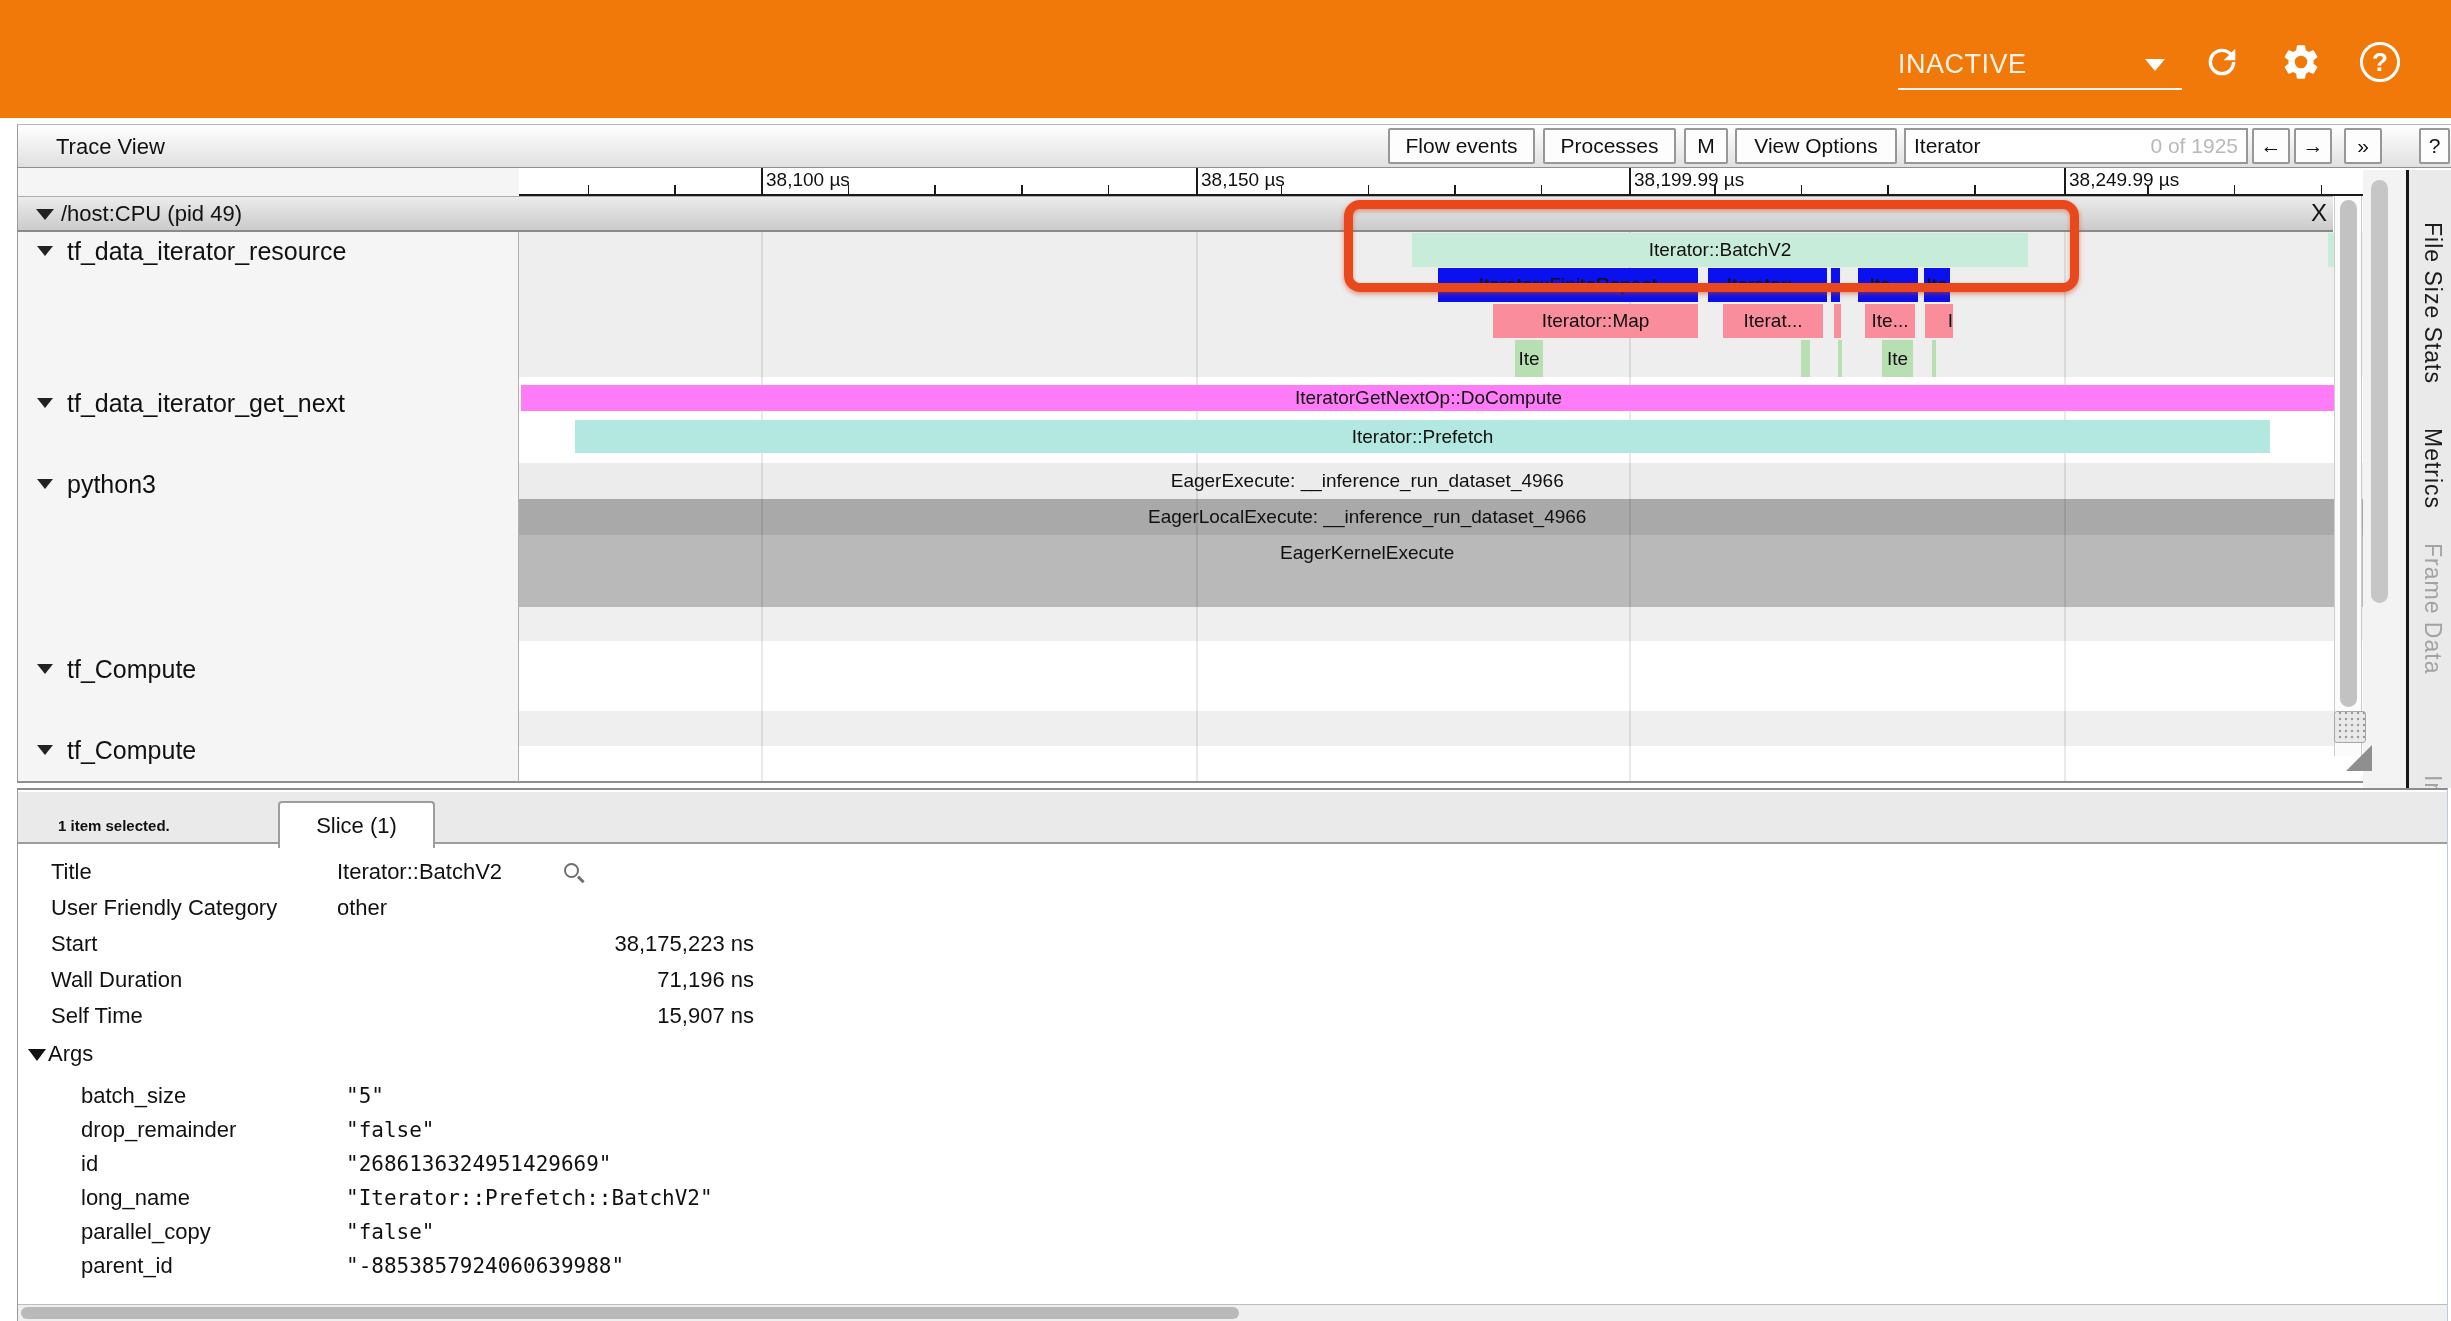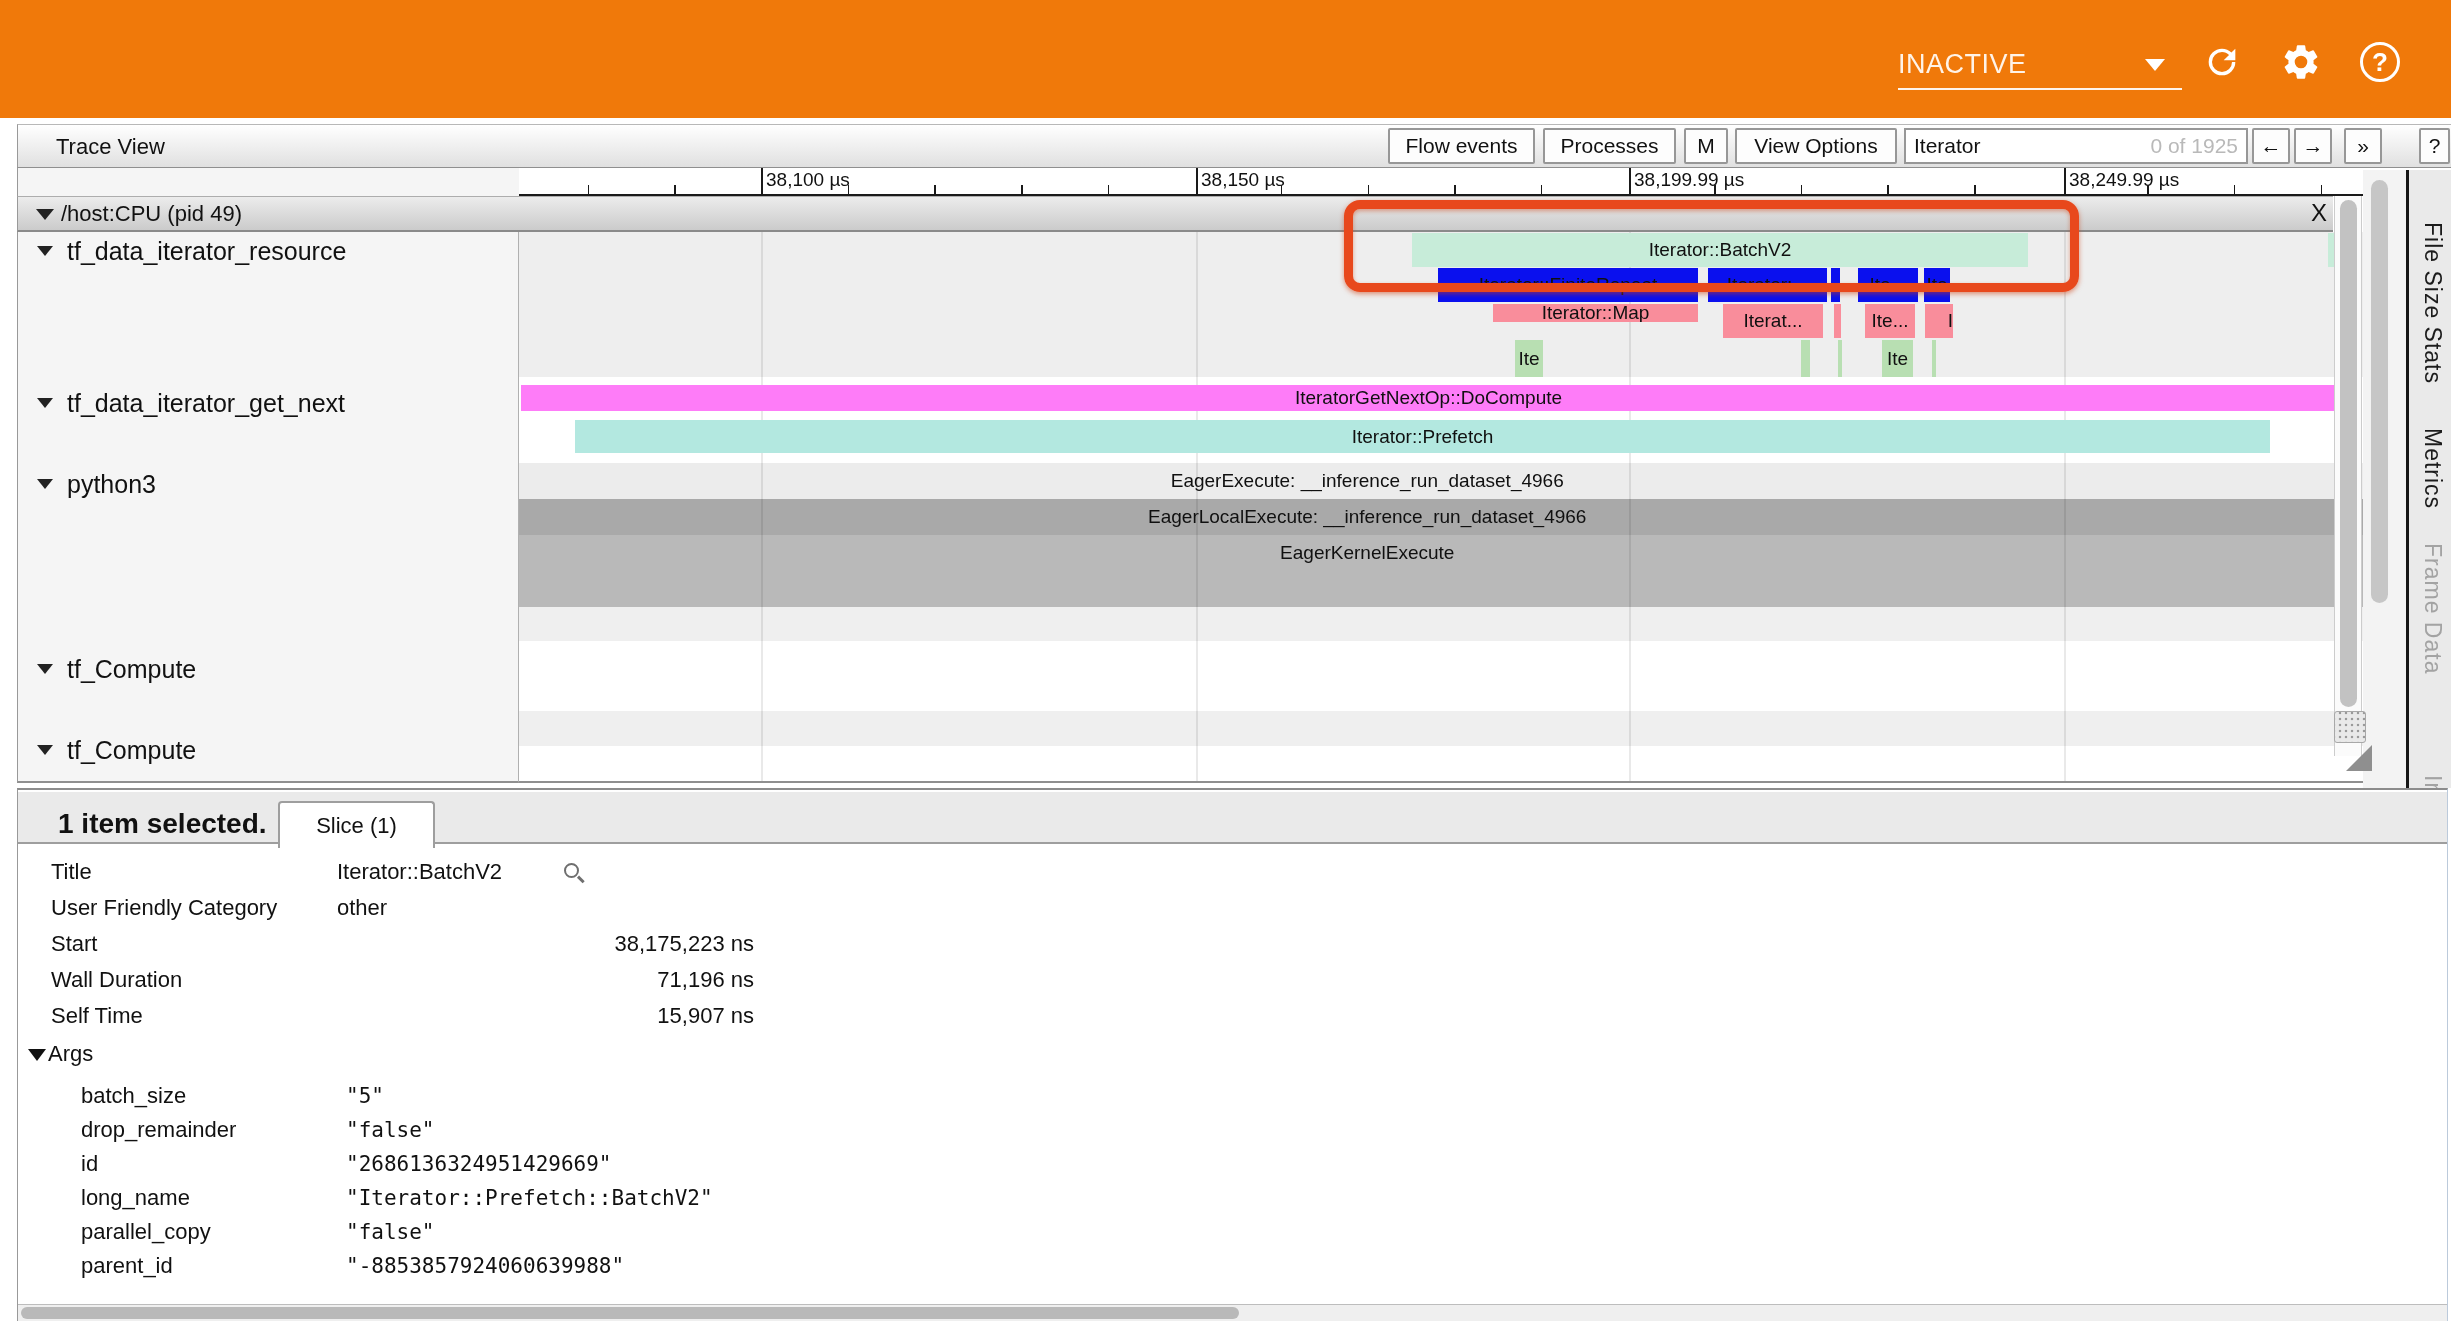--- a/index.html
+++ b/index.html
@@ -72,21 +72,21 @@
     background-image:radial-gradient(#9a9a9a 1.4px, transparent 1.6px); background-size:6px 6px; background-position:2px 4px; }
   .corner-tri { left:2346px; top:745px; width:0; height:0; border-bottom:26px solid #8f8f8f; border-left:26px solid transparent; }
   .sidebar { left:2406px; top:170px; width:45px; height:618px; background:#eaeaea; border-left:3px solid #161616; overflow:hidden; }
   .side-tab { position:absolute; left:10px; writing-mode:vertical-rl; font-size:23px; letter-spacing:1px; white-space:nowrap; cursor:pointer; }
   .side-tab.on { color:#1c1c1c; }
   .side-tab.off { color:#a3a3a3; }
 
   
   .bottom-panel { left:17px; top:788px; width:2431px; height:533px; background:#fff; border-top:2px solid #8c8c8c; border-left:1px solid #999; border-right:1px solid #bccadb; }
   .tab-bar { position:absolute; left:0; top:2px; width:100%; height:52px; background:#eaeaea; border-bottom:2px solid #9e9e9e; }
-  .sel-status { position:absolute; left:40px; top:16px; font-size:28px; font-weight:bold; color:#111; }
+  .sel-status { position:absolute; left:40px; top:25px; font-size:15px; font-weight:bold; color:#111; }
   .slice-tab { position:absolute; left:260px; top:9px; width:157px; height:47px; background:#fff; border:2px solid #9e9e9e; border-bottom:none;
     border-radius:4px 4px 0 0; font-size:22px; color:#111; display:flex; align-items:center; justify-content:center; z-index:2; cursor:pointer; }
   .drow { position:absolute; height:28px; line-height:28px; font-size:22px; color:#111; white-space:nowrap; }
   .dlabel { position:absolute; left:33px; }
   .dvalue { position:absolute; left:319px; }
   .dnum { position:absolute; left:319px; width:417px; text-align:right; }
   .dargl { position:absolute; left:63px; }
   .dargv { position:absolute; left:328px; font-family:"DejaVu Sans Mono","Liberation Mono",monospace; font-size:21px; }
   .args-head { position:absolute; left:10px; font-size:22px; color:#111; }
   .args-tri { display:inline-block; width:0; height:0; border-left:9px solid transparent; border-right:9px solid transparent; border-top:12px solid #111; margin-right:2px; }
@@ -204,21 +204,21 @@
       <div class="gridline" style="left: 677px;"></div>
       <div class="gridline" style="left: 1110px;"></div>
       <div class="gridline" style="left: 1545px;"></div>
       <div class="ev" style="left: 893px; top: 1px; width: 616px; height: 34px; background: rgb(199, 236, 217);">Iterator::BatchV2</div>
       <div class="ev" style="left: 1809px; top: 1px; width: 6px; height: 34px; background: rgb(199, 236, 217);"></div>
       <div class="ev" style="left: 919px; top: 36px; width: 260px; height: 34px; background: rgb(10, 16, 238);">Iterator::FiniteRepeat</div>
       <div class="ev" style="left: 1189px; top: 36px; width: 119px; height: 34px; background: rgb(10, 16, 238);">Iterator:...</div>
       <div class="ev" style="left: 1312px; top: 36px; width: 9px; height: 34px; background: rgb(10, 16, 238);"></div>
       <div class="ev" style="left: 1339px; top: 36px; width: 60px; height: 34px; background: rgb(10, 16, 238);">Ite...</div>
       <div class="ev" style="left: 1405px; top: 36px; width: 26px; height: 34px; background: rgb(10, 16, 238);">Ite</div>
-      <div class="ev" style="left: 974px; top: 72px; width: 205px; height: 18px; background: rgb(249, 141, 155);">Iterator::Map</div>
+      <div class="ev" style="left: 974px; top: 72px; width: 205px; height: 34px; background: rgb(249, 141, 155);">Iterator::Map</div>
       <div class="ev" style="left: 1204px; top: 72px; width: 100px; height: 34px; background: rgb(249, 141, 155);">Iterat...</div>
       <div class="ev" style="left: 1315px; top: 72px; width: 7px; height: 34px; background: rgb(249, 141, 155);"></div>
       <div class="ev" style="left: 1346px; top: 72px; width: 50px; height: 34px; background: rgb(249, 141, 155);">Ite...</div>
       <div class="ev" style="left: 1406px; top: 72px; width: 23px; height: 34px; background: rgb(249, 141, 155); padding-left: 28px;">It</div>
       <div class="ev" style="left: 996px; top: 108px; width: 28px; height: 37px; background: rgb(184, 223, 178);">Ite</div>
       <div class="ev" style="left: 1282px; top: 108px; width: 9px; height: 37px; background: rgb(184, 223, 178);"></div>
       <div class="ev" style="left: 1319px; top: 108px; width: 4px; height: 37px; background: rgb(184, 223, 178);"></div>
       <div class="ev" style="left: 1363px; top: 108px; width: 31px; height: 37px; background: rgb(184, 223, 178);">Ite</div>
       <div class="ev" style="left: 1413px; top: 108px; width: 4px; height: 37px; background: rgb(184, 223, 178);"></div>
       <div class="ev" style="left: 2px; top: 153px; width: 1815px; height: 26px; background: rgb(254, 124, 248);">IteratorGetNextOp::DoCompute</div>

